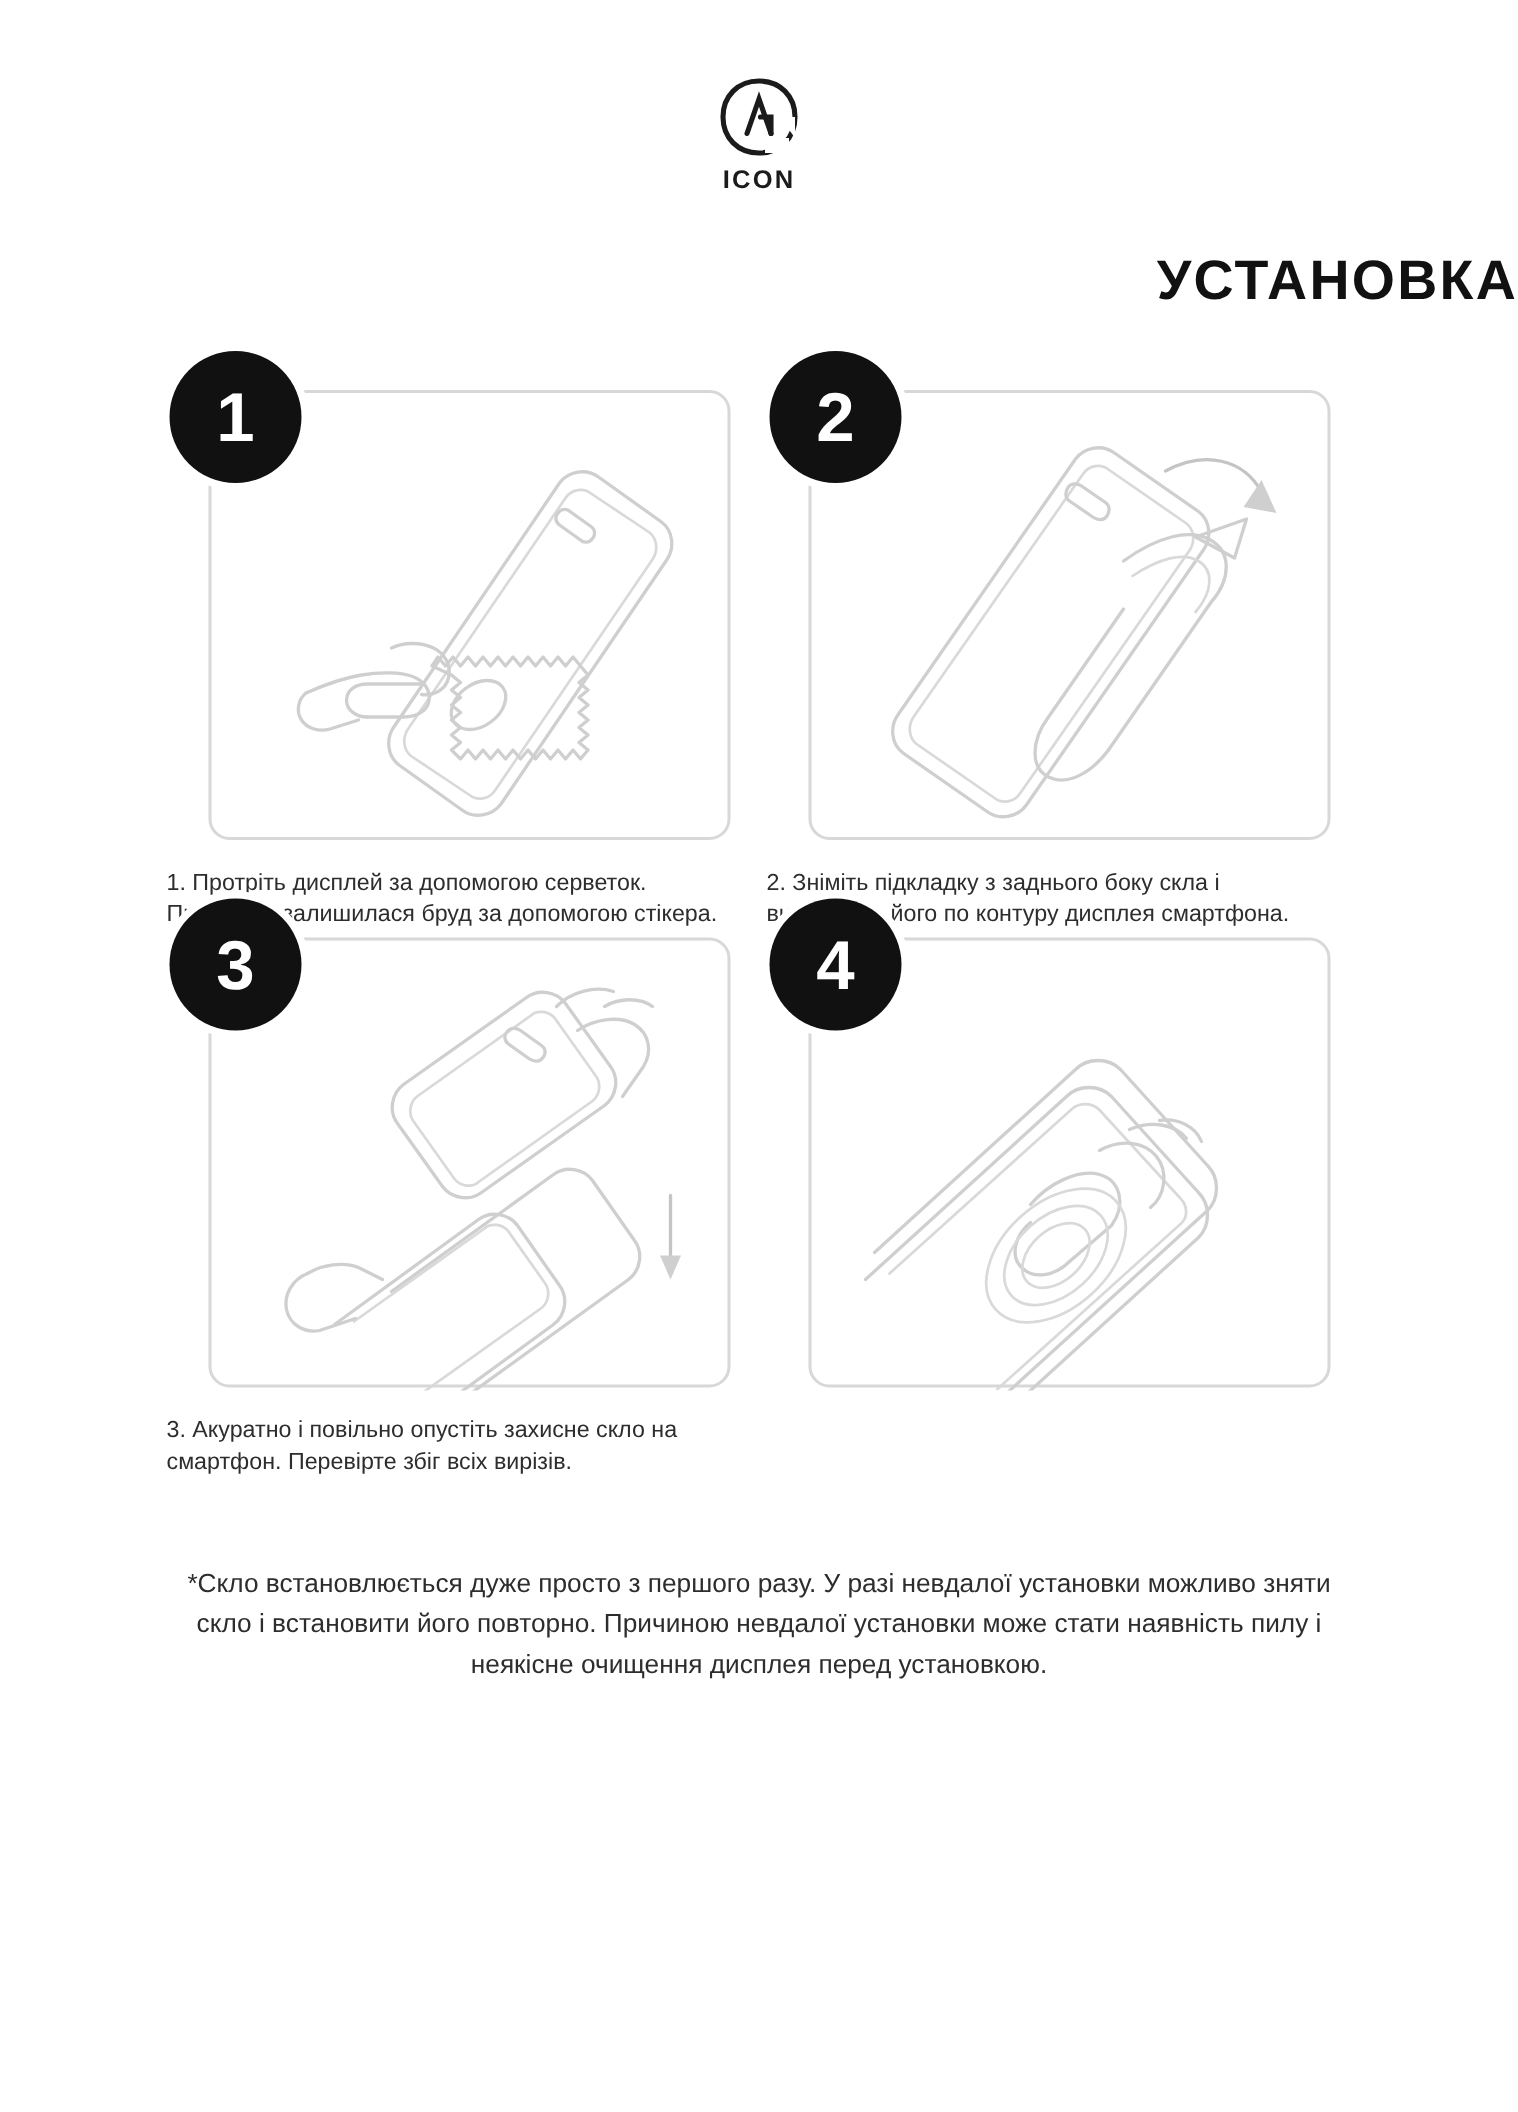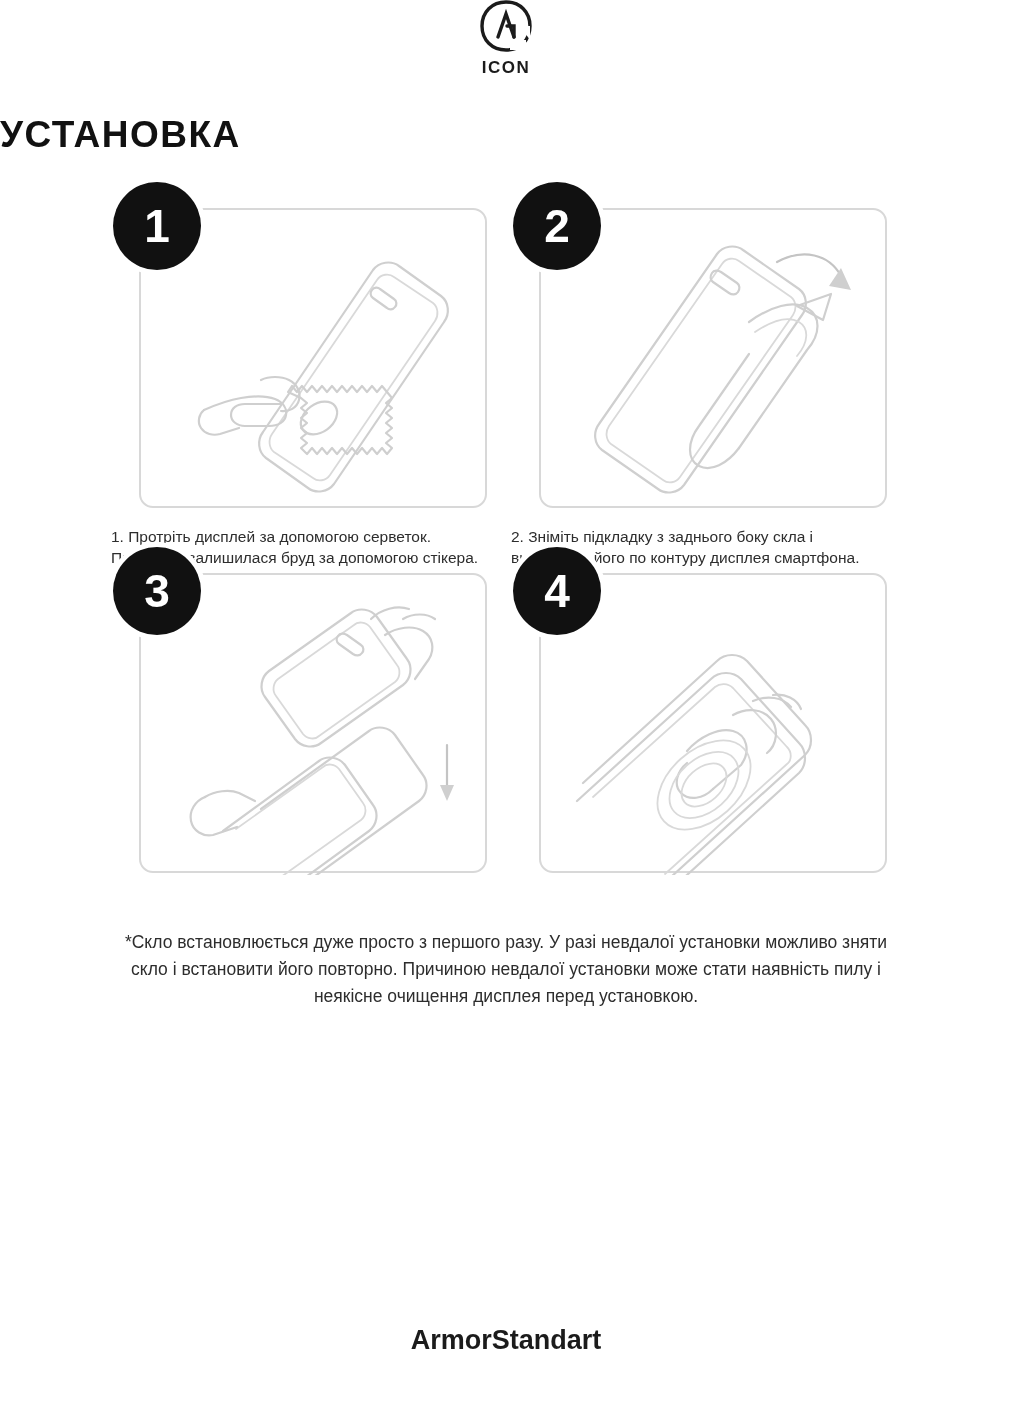--- a/index.html
+++ b/index.html
@@ -12,40 +12,41 @@
     height: 1408px;
     font-family: "Liberation Sans", sans-serif;
     color: #2b2b2b;
     position: relative;
     overflow: hidden;
   }
 
   
   .logo-block {
     margin: 0 auto;
+    padding-top: 52px;
     width: 120px;
     text-align: center;
   }
   .logo-mark {
     width: 52px;
     height: 52px;
     margin: 0 auto;
   }
   .logo-word {
     margin-top: 6px;
     font-size: 17px;
     font-weight: bold;
     letter-spacing: 1.5px;
     color: #1b1b1b;
   }
 
   
   .page-title {
     margin-top: 36px;
-    text-align: left;
+    text-align: right;
     font-size: 37px;
     font-weight: bold;
     letter-spacing: 1.5px;
     color: #111;
   }
 
   
   .steps {
     margin: 52px auto 0 auto;
     width: 790px;
@@ -224,20 +225,21 @@
         <path class="ln-t" d="M95 254 L182 192 C186 188 194 189 198 194 L222 228 C226 233 225 241 220 245 L133 307"></path>
 
         <path class="ln" d="M64 222 C54 226 48 236 50 246 C52 256 62 262 72 260 L96 252"></path>
         <path class="ln" d="M64 222 C74 216 88 214 98 218 L114 226"></path>
 
         <path class="ln-d" d="M306 170 L306 214"></path>
         <polygon class="ar" points="299,210 313,210 306,226"></polygon>
       </svg>
       <div class="step-badge">3</div>
     </div>
+    <div class="step-caption">3. Акуратно і повільно опустіть захисне скло на смартфон. Перевірте збіг всіх вирізів.</div>
   </div>
 
   <div class="step step-4">
     <div class="illo-frame">
       <svg width="348" height="300" viewBox="0 0 348 300">
 
         <path class="ln" d="M42 208 L176 86 C184 78 198 78 206 86 L264 150 C272 158 272 172 264 180 L130 302"></path>
         <path class="ln" d="M36 226 L170 104 C178 96 192 96 200 104 L258 168 C266 176 266 190 258 198 L124 320"></path>
         <path class="ln-t" d="M52 222 L174 112 C179 108 187 108 192 113 L246 172 C251 177 251 185 246 189 L124 299"></path>
 
@@ -253,14 +255,13 @@
       </svg>
       <div class="step-badge">4</div>
     </div>
   </div>
 
 </div>
 
 <div class="footnote">*Скло встановлюється дуже просто з першого разу. У разі невдалої установки можливо зняти скло і встановити його повторно. Причиною невдалої установки може стати наявність пилу і неякісне очищення дисплея перед установкою.</div>
 
 <div class="bottom-brand">
-  <div class="bottom-name">ArmorStandart</div>
 </div>
 
 </body></html>

